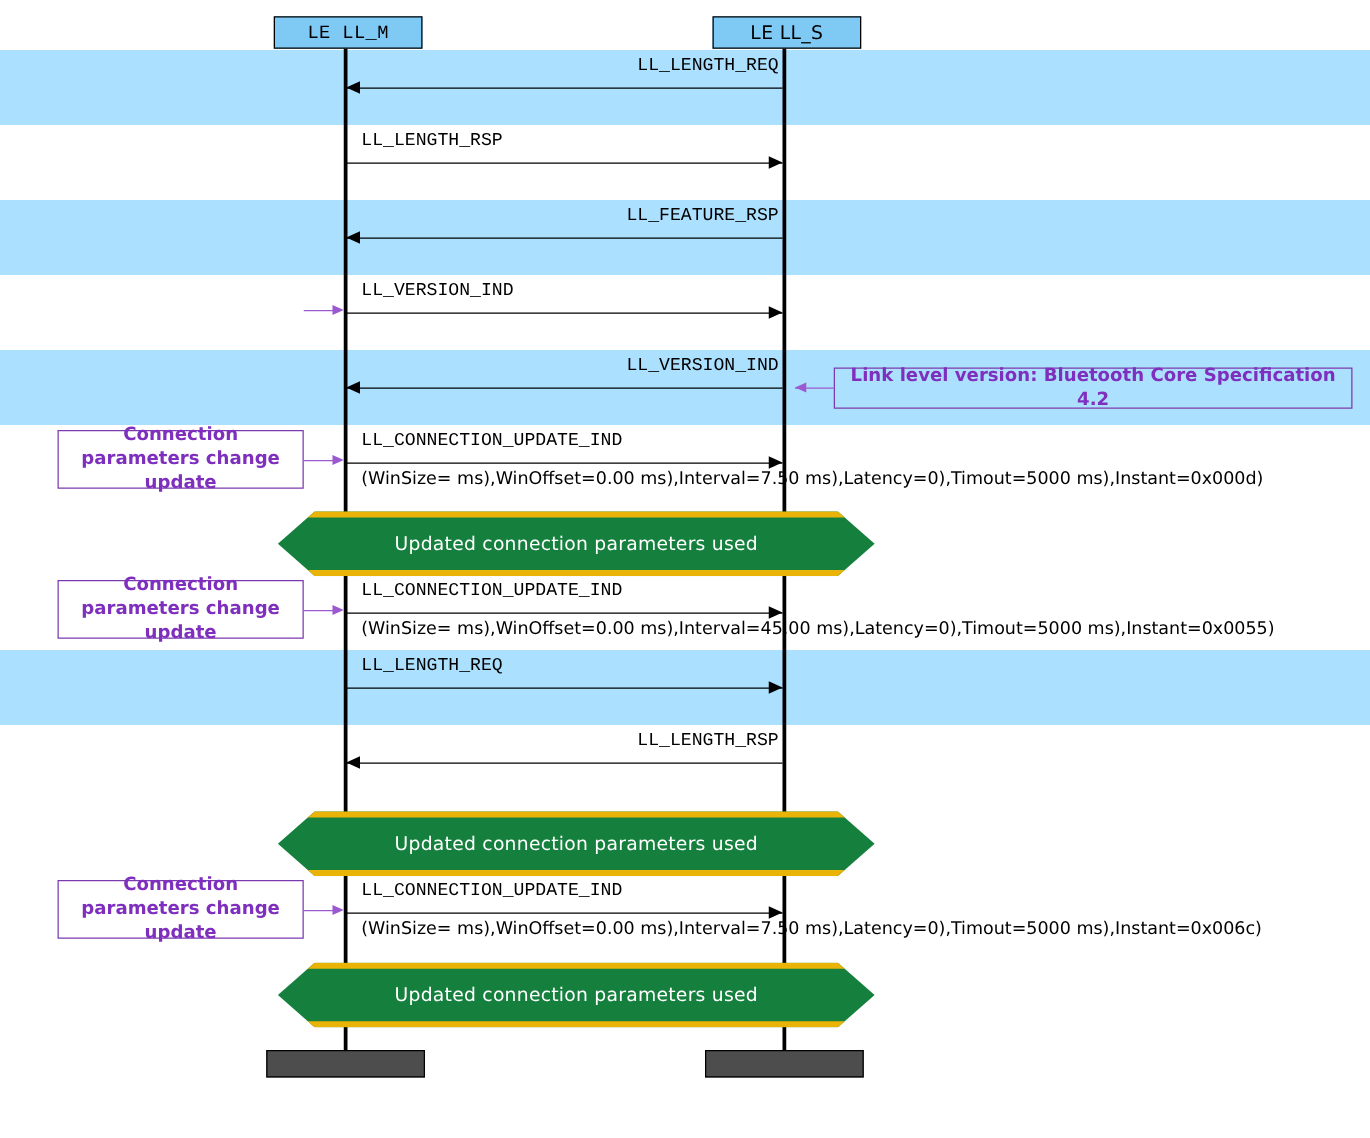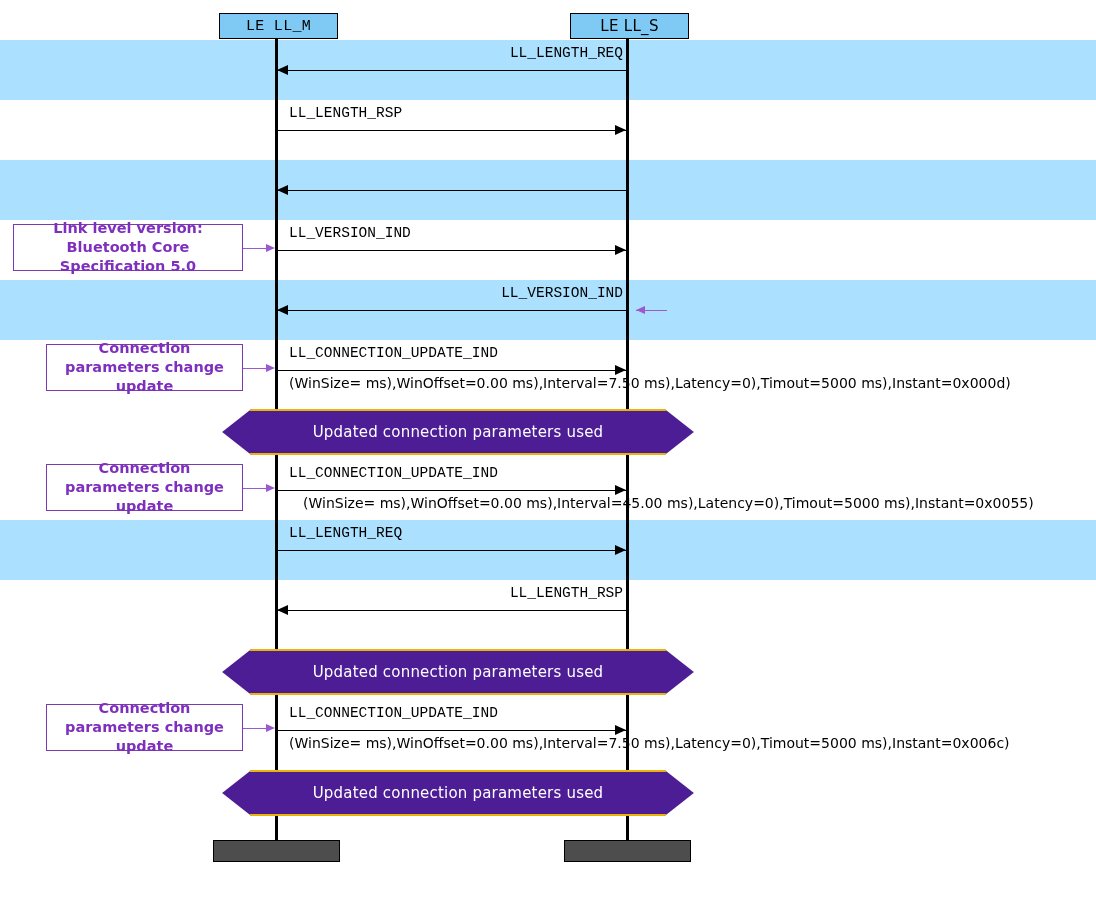--- a/index.html
+++ b/index.html
@@ -43,21 +43,21 @@
   .note.onband{background:#ace0ff;}
   .note-line{position:absolute;height:0;border-top:1.4px solid #9b59d0;}
   .note-arrow-r{position:absolute;width:0;height:0;
                 border-top:4.5px solid transparent;border-bottom:4.5px solid transparent;
                 border-left:9px solid #9b59d0;}
   .note-arrow-l{position:absolute;width:0;height:0;
                 border-top:4.5px solid transparent;border-bottom:4.5px solid transparent;
                 border-right:9px solid #9b59d0;}
 
   
-  .banner{position:absolute;background:#4c1d95;border:2px solid #eab308;
+  .banner{position:absolute;background:#15803d;border:5px solid #eab308;
           clip-path:polygon(3.2% 50%, 9% 0%, 91% 0%, 96.8% 50%, 91% 100%, 9% 100%);
           display:flex;align-items:center;justify-content:center;
           color:#ffffff;font-size:15px;letter-spacing:.2px;}
 </style>
 </head>
 <body>
 
 <div id="canvas">
 
   <div class="band" style="top:40px;height:60px;"></div>
@@ -75,35 +75,36 @@
   <div class="terminator" style="left:564px;top:840px;width:125px;"></div>
 
   <div class="msg-label right" style="left:286px;top:45px;width:337px;">LL_LENGTH_REQ</div>
   <div class="msg-line" style="left:277px;top:70px;width:349px;"></div>
   <div class="arrow-l" style="left:277px;top:65px;"></div>
 
   <div class="msg-label left" style="left:289px;top:105px;width:337px;">LL_LENGTH_RSP</div>
   <div class="msg-line" style="left:277px;top:130px;width:349px;"></div>
   <div class="arrow-r" style="left:615px;top:125px;"></div>
 
+  <div class="msg-label right" style="left:286px;top:165px;width:337px;">LL_FEATURE_RSP</div>
   <div class="msg-line" style="left:277px;top:190px;width:349px;"></div>
   <div class="arrow-l" style="left:277px;top:185px;"></div>
 
-  <div class="note" style="left:13px;top:224px;width:230px;height:47px;">Link level version: Bluetooth Core Specification 5.0</div>
   <div class="note-line" style="left:243px;top:248px;width:25px;"></div>
   <div class="note-arrow-r" style="left:266px;top:244px;"></div>
 
   <div class="msg-label left" style="left:289px;top:225px;width:337px;">LL_VERSION_IND</div>
   <div class="msg-line" style="left:277px;top:250px;width:349px;"></div>
   <div class="arrow-r" style="left:615px;top:245px;"></div>
 
   <div class="msg-label right" style="left:286px;top:285px;width:337px;">LL_VERSION_IND</div>
   <div class="msg-line" style="left:277px;top:310px;width:349px;"></div>
   <div class="arrow-l" style="left:277px;top:305px;"></div>
 
+  <div class="note onband" style="left:667px;top:294px;width:415px;height:33px;">Link level version: Bluetooth Core Specification 4.2</div>
   <div class="note-line" style="left:636px;top:310px;width:31px;"></div>
   <div class="note-arrow-l" style="left:636px;top:306px;"></div>
 
   <div class="note" style="left:46px;top:344px;width:197px;height:47px;">Connection parameters change update</div>
   <div class="note-line" style="left:243px;top:368px;width:25px;"></div>
   <div class="note-arrow-r" style="left:266px;top:364px;"></div>
 
   <div class="msg-label left" style="left:289px;top:345px;width:337px;">LL_CONNECTION_UPDATE_IND</div>
   <div class="msg-line" style="left:277px;top:370px;width:349px;"></div>
   <div class="arrow-r" style="left:615px;top:365px;"></div>
@@ -111,21 +112,21 @@
 
   <div class="banner" style="left:206px;top:409px;width:500px;height:42px;">Updated connection parameters used</div>
 
   <div class="note" style="left:46px;top:464px;width:197px;height:47px;">Connection parameters change update</div>
   <div class="note-line" style="left:243px;top:488px;width:25px;"></div>
   <div class="note-arrow-r" style="left:266px;top:484px;"></div>
 
   <div class="msg-label left" style="left:289px;top:465px;width:337px;">LL_CONNECTION_UPDATE_IND</div>
   <div class="msg-line" style="left:277px;top:490px;width:349px;"></div>
   <div class="arrow-r" style="left:615px;top:485px;"></div>
-  <div class="param" style="left:289px;top:495px;margin-left:14px;">(WinSize= ms),WinOffset=0.00  ms),Interval=45.00  ms),Latency=0),Timout=5000  ms),Instant=0x0055)</div>
+  <div class="param" style="left:289px;top:495px;">(WinSize= ms),WinOffset=0.00  ms),Interval=45.00  ms),Latency=0),Timout=5000  ms),Instant=0x0055)</div>
 
   <div class="msg-label left" style="left:289px;top:525px;width:337px;">LL_LENGTH_REQ</div>
   <div class="msg-line" style="left:277px;top:550px;width:349px;"></div>
   <div class="arrow-r" style="left:615px;top:545px;"></div>
 
   <div class="msg-label right" style="left:286px;top:585px;width:337px;">LL_LENGTH_RSP</div>
   <div class="msg-line" style="left:277px;top:610px;width:349px;"></div>
   <div class="arrow-l" style="left:277px;top:605px;"></div>
 
   <div class="banner" style="left:206px;top:649px;width:500px;height:42px;">Updated connection parameters used</div>

